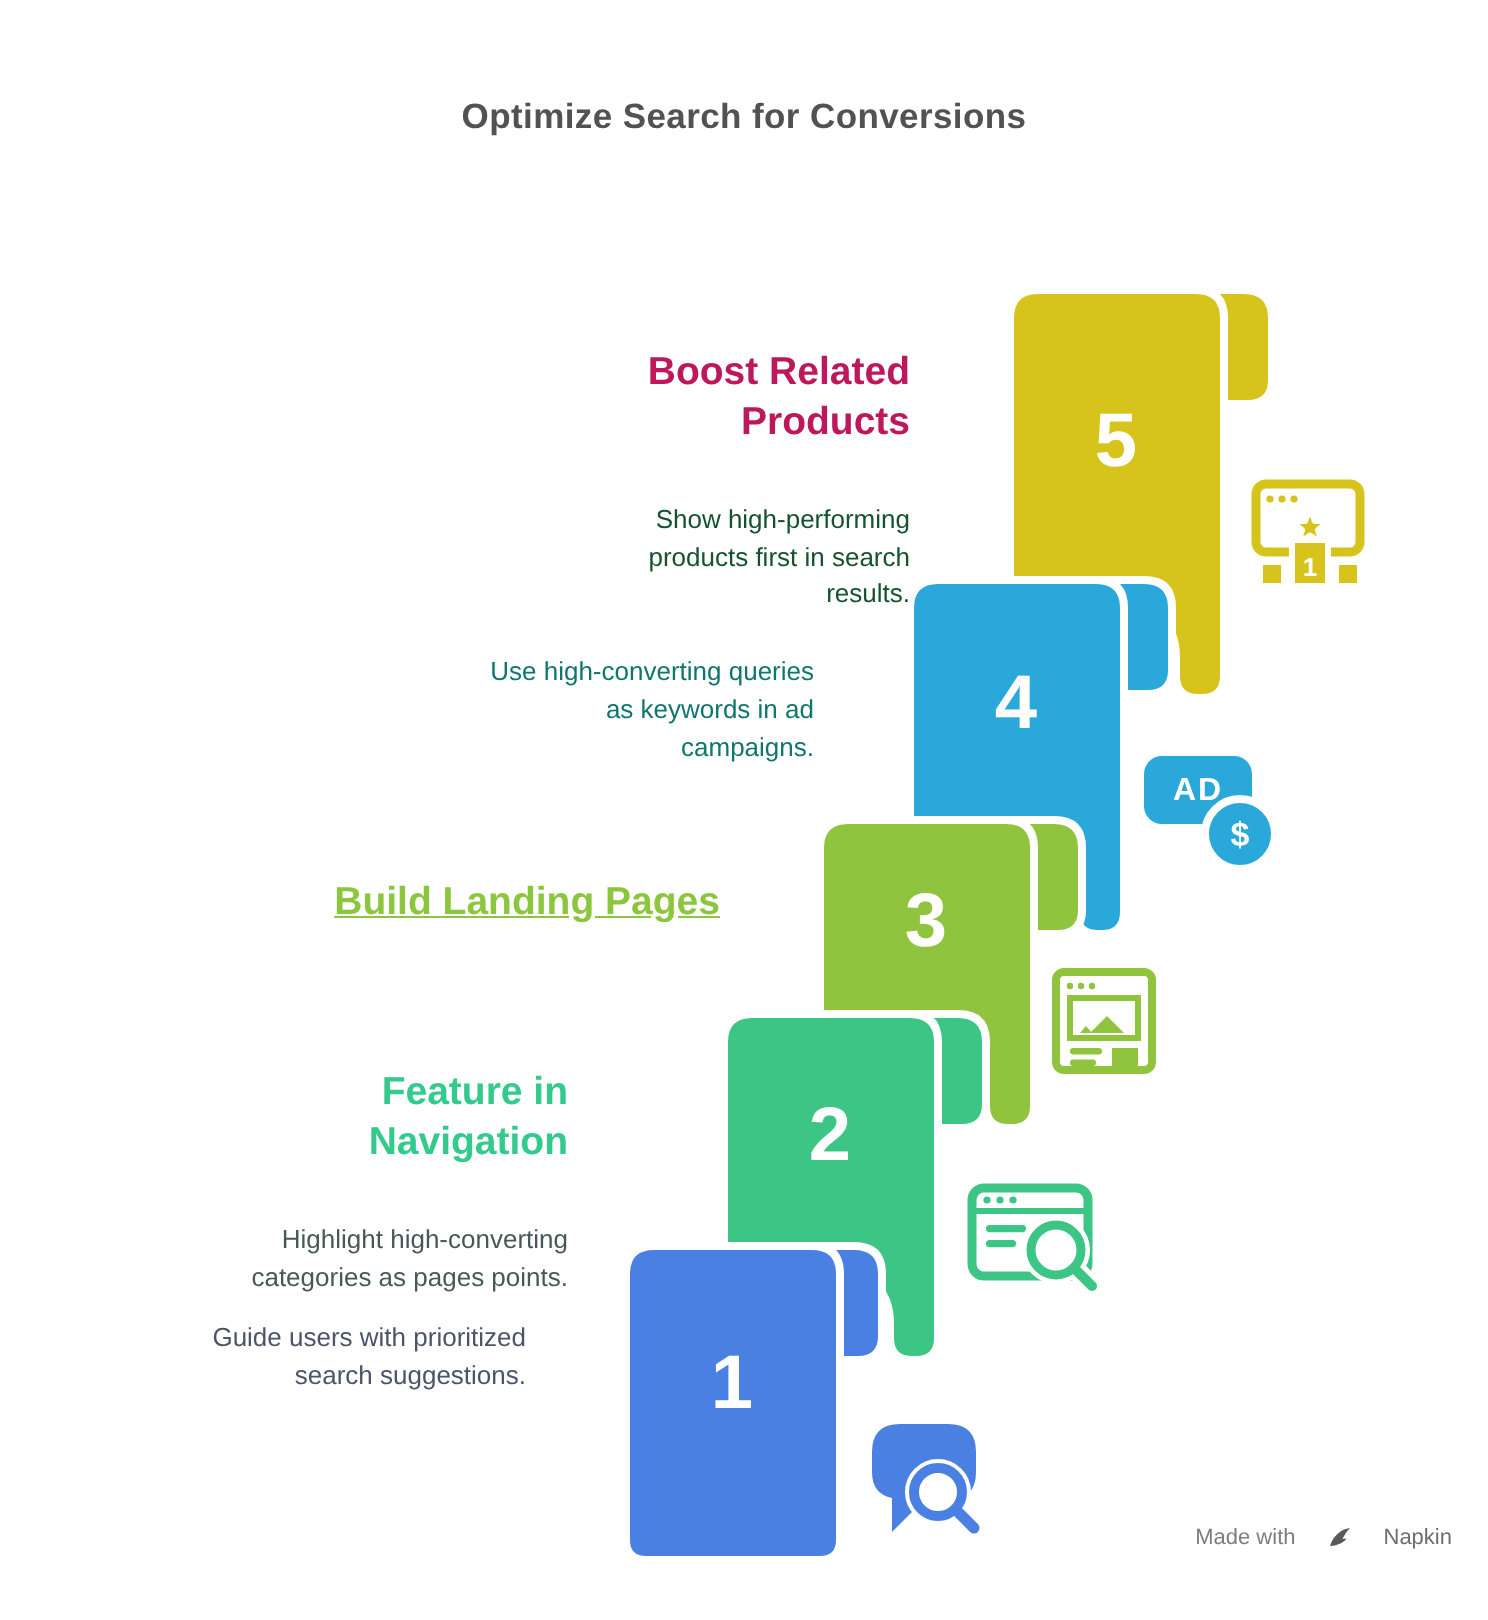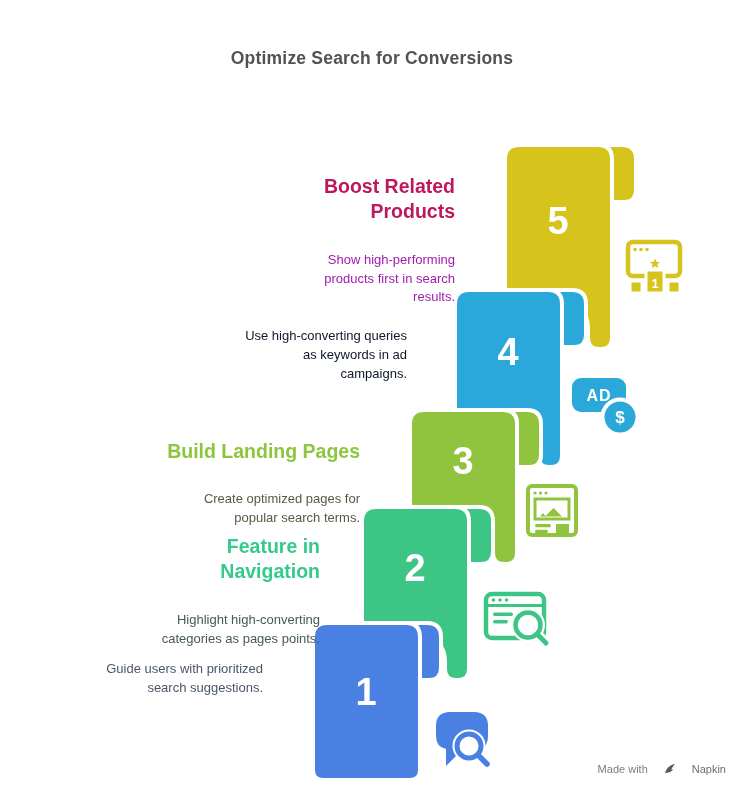--- a/index.html
+++ b/index.html
@@ -120,38 +120,36 @@
         <line x1="44" y1="45" x2="53" y2="54" stroke="#ffffff" stroke-width="10" stroke-linecap="round"></line>
         <circle cx="35" cy="36" r="12" fill="#ffffff" stroke-width="5" stroke="#4a80e2"></circle>
         <line x1="44" y1="45" x2="53" y2="54" stroke-width="5.5" stroke-linecap="round" stroke="#4a80e2"></line>
       </g>
     </g>
   </svg>
 
   <div class="step-text" style="right:289px;top:156px;">
     <div class="step-heading" style="color: #be185d;">Boost Related
 Products</div>
-    <div class="step-body" style="color: #a21caf;">Show high-performing
+    <div class="step-body" style="color: #14532d;">Show high-performing
 products first in search
 results.</div>
   </div>
 
   <div class="step-text" style="right:337px;top:301px;">
-    <div class="step-body" style="color: #0f172a;">Use high-converting queries
+    <div class="step-body" style="color: #0f766e;">Use high-converting queries
 as keywords in ad
 campaigns.</div>
   </div>
 
   <div class="step-text" style="right:384px;top:421px;">
-    <div class="step-heading" style="color: rgb(140, 198, 63);">Build Landing Pages</div>
-    <div class="step-body" style="color: rgb(83, 92, 67);">Create optimized pages for
-popular search terms.</div>
+    <div class="step-heading" style="color: rgb(140, 198, 63); text-decoration: underline;">Build Landing Pages</div>
   </div>
 
-  <div class="step-text" style="right:424px;top:516px;">
+  <div class="step-text" style="right:460px;top:516px;">
     <div class="step-heading" style="color: rgb(52, 202, 140);">Feature in
 Navigation</div>
     <div class="step-body" style="color: rgb(70, 90, 85);">Highlight high-converting
 categories as pages points.</div>
   </div>
 
   <div class="step-text" style="right:481px;top:634px;">
     <div class="step-body" style="color: rgb(74, 86, 104);">Guide users with prioritized
 search suggestions.</div>
   </div>

